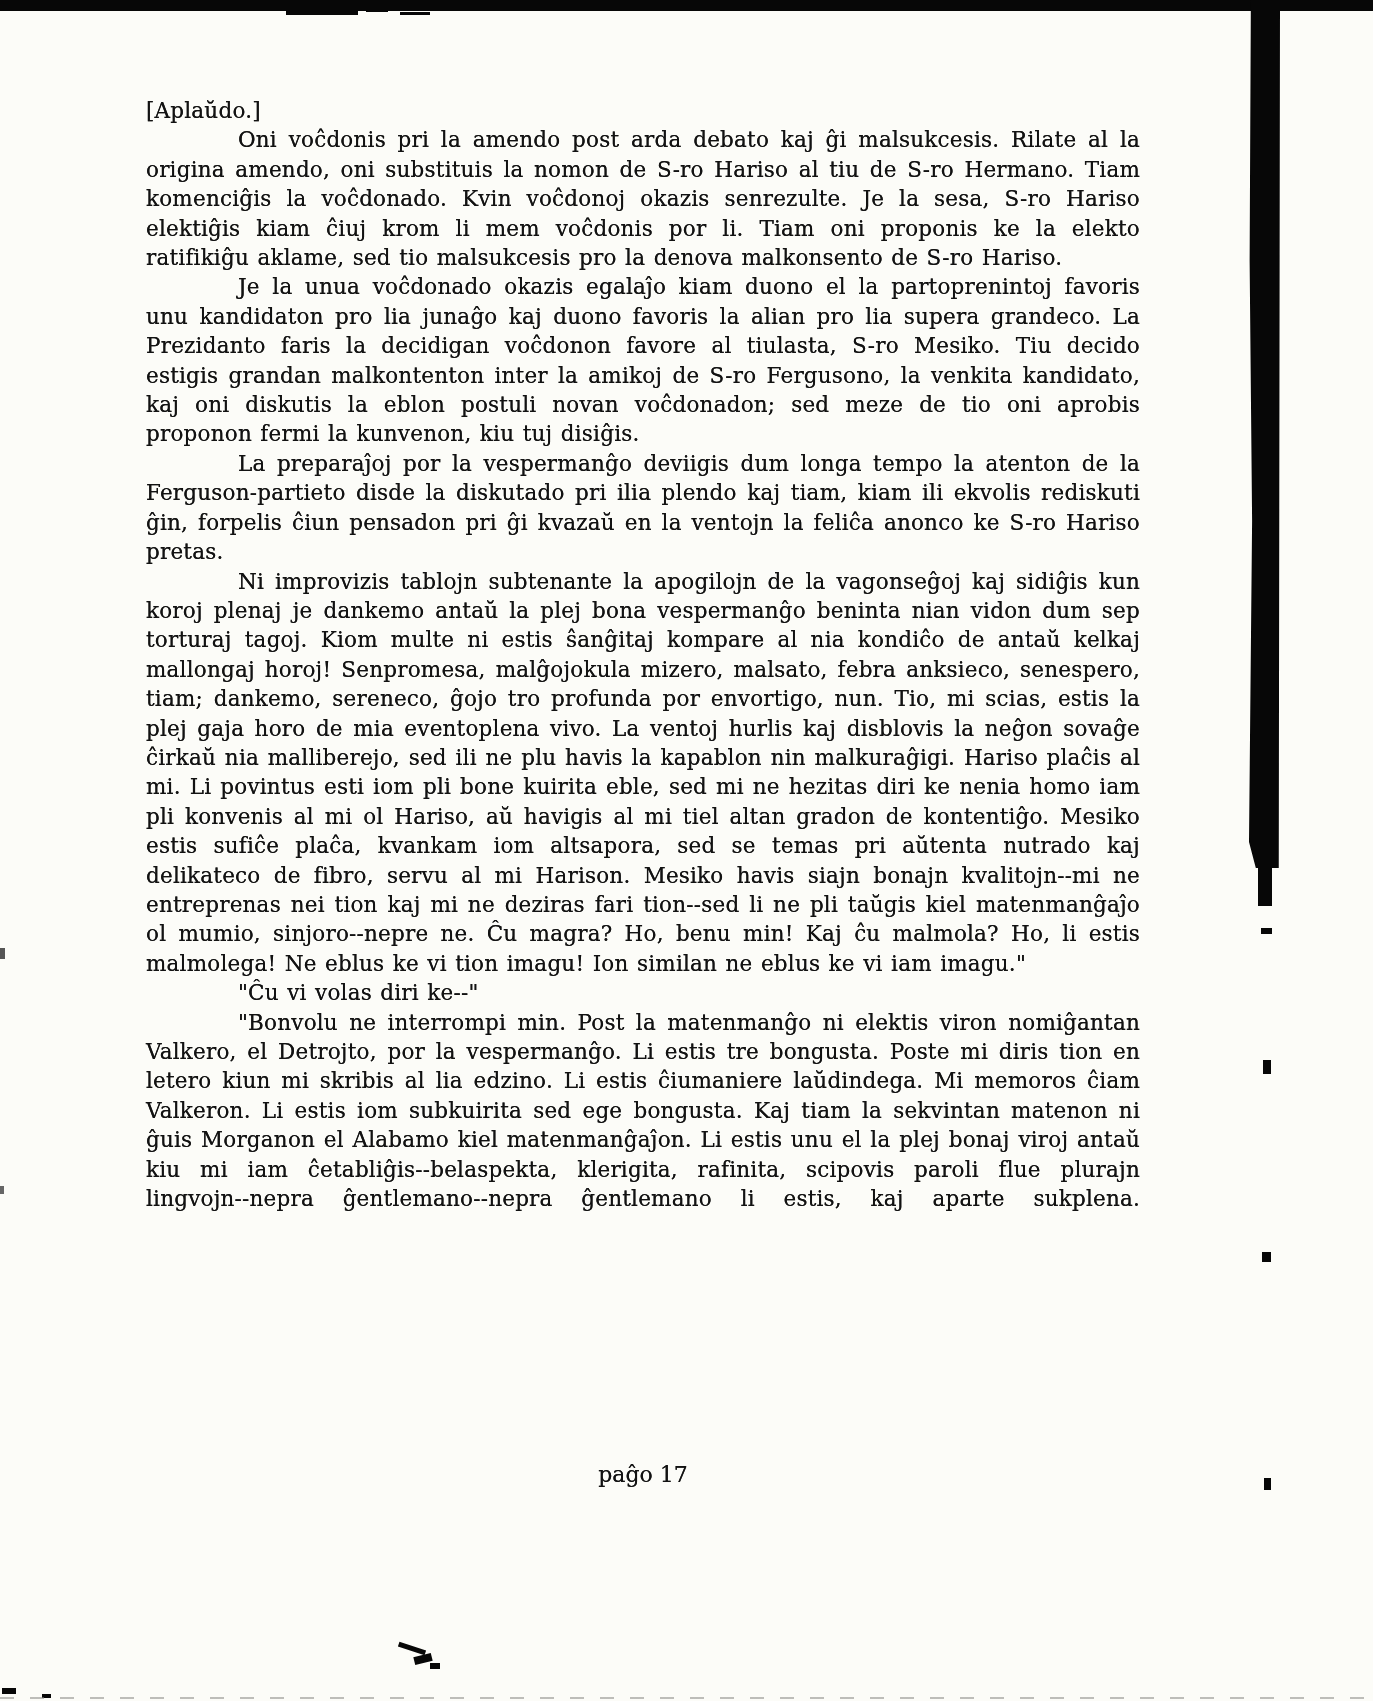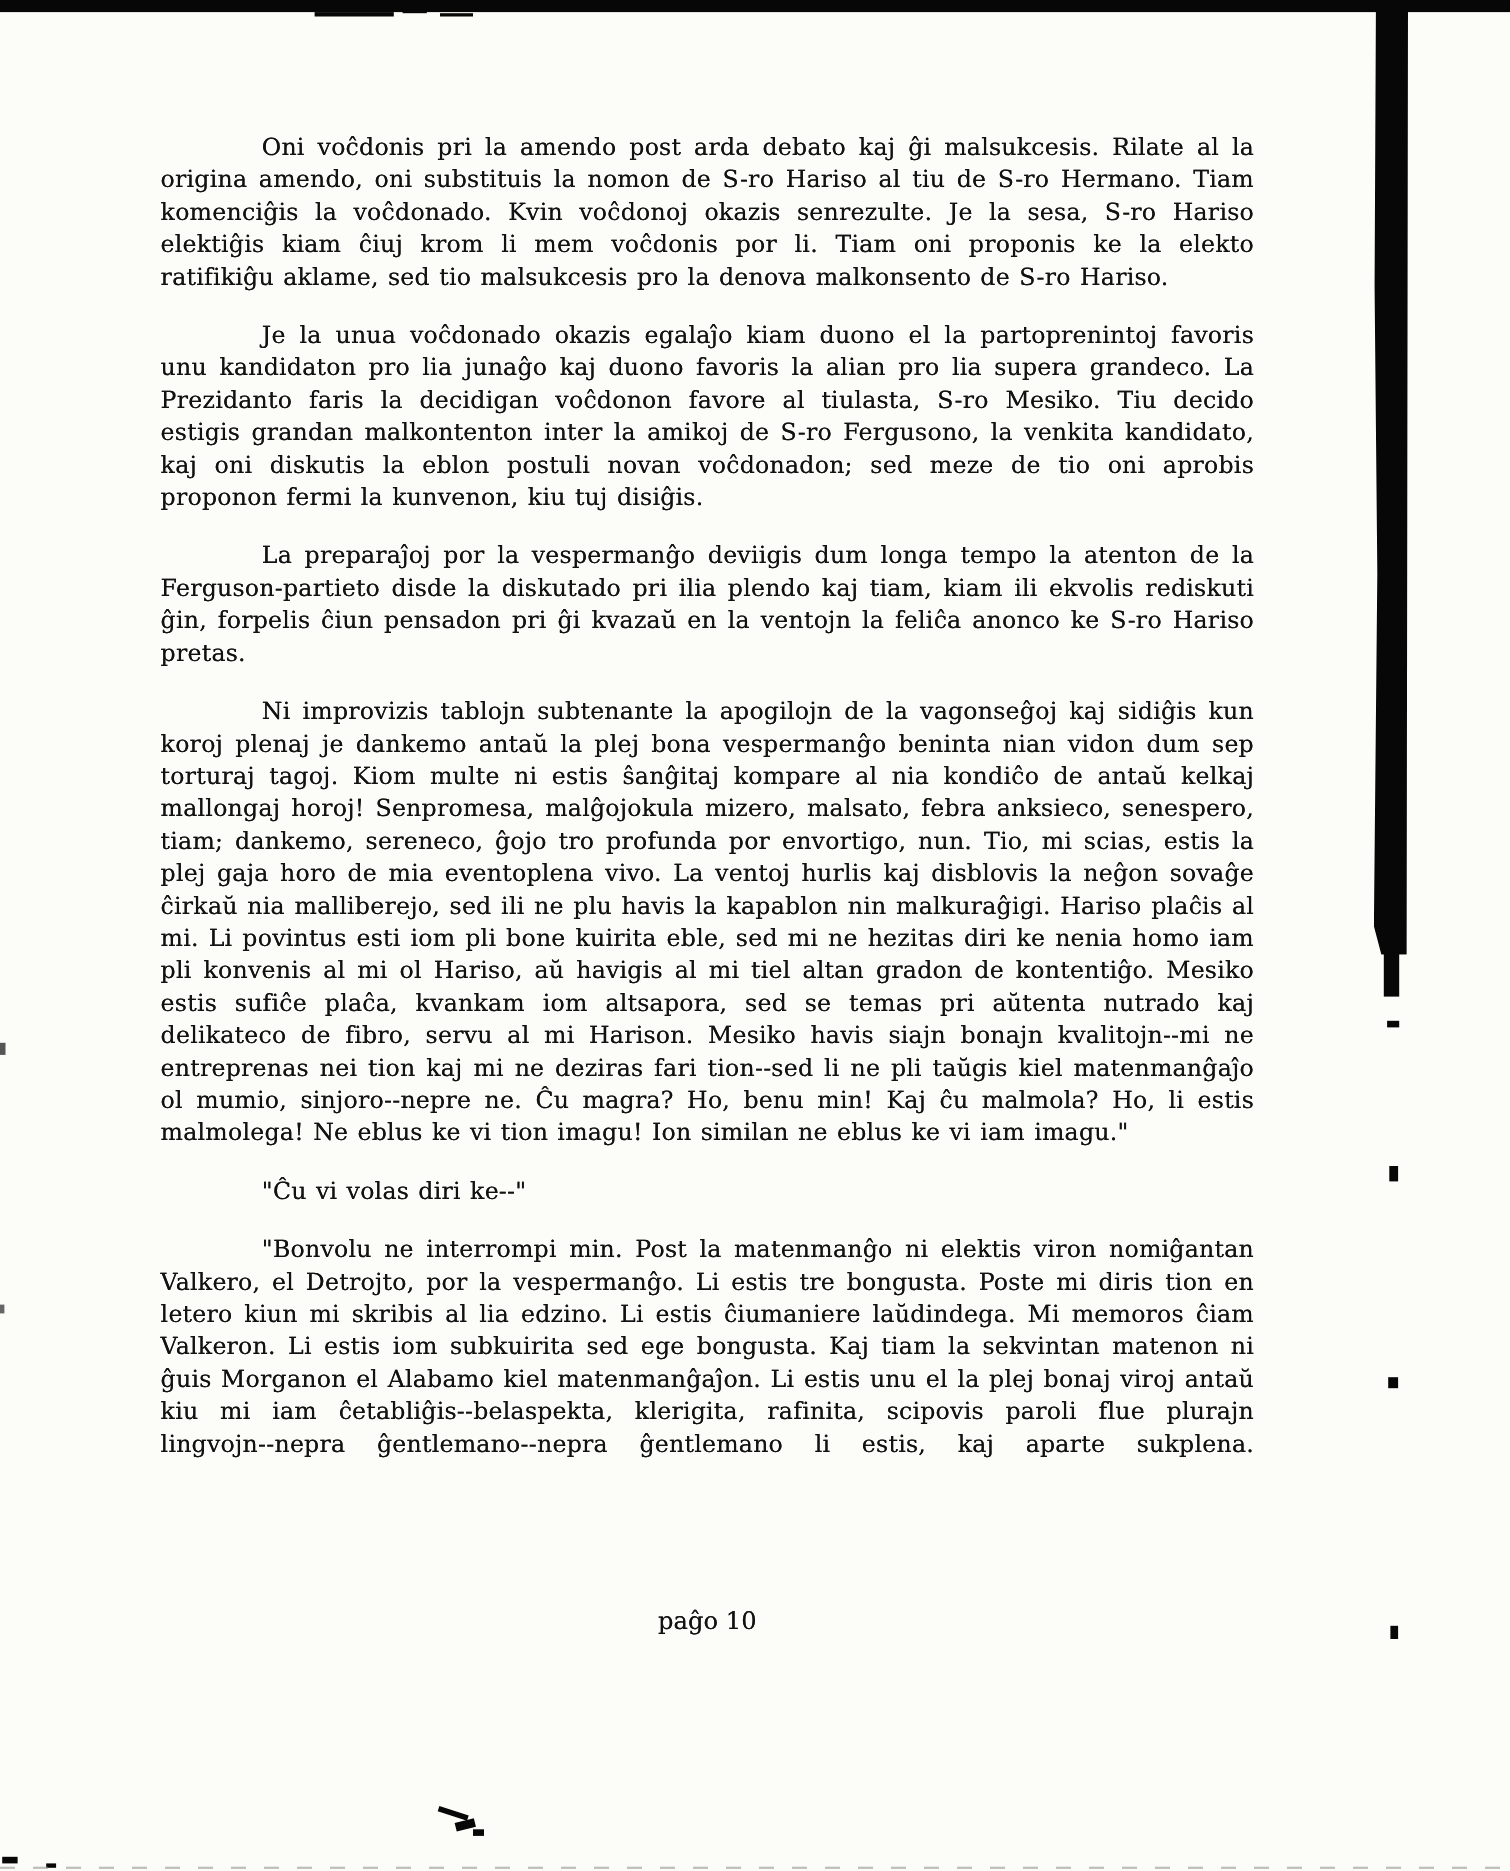--- a/index.html
+++ b/index.html
@@ -21,21 +21,21 @@
     top: 96px;
     width: 994px;
     font-size: 21.5px;
     line-height: 29.4px;
     text-align: justify;
     letter-spacing: 0.2px;
     word-spacing: 1.4px;
     text-shadow: 0 0 0.6px rgba(15,15,15,0.85);
   }
   .text-block p { margin: 0; }
-  p.indent { text-indent: 92px; margin-top: 24px; }
+  p.indent { text-indent: 92px; }
   p.jlast { text-align-last: justify; }
   .footer {
     position: absolute;
     left: 146px;
     top: 1462px;
     width: 994px;
     text-align: center;
     font-size: 22px;
     text-shadow: 0 0 0.6px rgba(15,15,15,0.85);
   }
@@ -83,23 +83,24 @@
   <div class="mark left-speck-1"></div>
   <div class="mark left-speck-2"></div>
   <div class="mark bottom-squig-1"></div>
   <div class="mark bottom-squig-2"></div>
   <div class="mark bottom-squig-3"></div>
   <div class="mark bottom-left-1"></div>
   <div class="mark bottom-left-2"></div>
   <div class="bottom-line"></div>
 
   <div class="text-block">
+    <p>[Aplaŭdo.]</p>
     <p class="indent">Oni voĉdonis pri la amendo post arda debato kaj ĝi malsukcesis. Rilate al la origina amendo, oni substituis la nomon de S-ro Hariso al tiu de S-ro Hermano. Tiam komenciĝis la voĉdonado. Kvin voĉdonoj okazis senrezulte. Je la sesa, S-ro Hariso elektiĝis kiam ĉiuj krom li mem voĉdonis por li.  Tiam oni proponis ke la elekto ratifikiĝu aklame,  sed tio malsukcesis pro la denova malkonsento de S-ro Hariso.</p>
     <p class="indent">Je la unua voĉdonado okazis egalaĵo kiam duono el la partoprenintoj favoris unu kandidaton pro lia junaĝo kaj duono favoris la alian pro lia supera grandeco. La Prezidanto faris la decidigan voĉdonon favore al tiulasta, S-ro Mesiko. Tiu decido estigis grandan malkontenton inter la amikoj de S-ro Fergusono, la venkita kandidato, kaj oni diskutis la eblon postuli novan voĉdonadon; sed meze de tio oni aprobis proponon fermi la kunvenon, kiu tuj disiĝis.</p>
     <p class="indent">La preparaĵoj por la vespermanĝo deviigis dum longa tempo la atenton de la Ferguson-partieto disde la diskutado pri ilia plendo kaj tiam, kiam ili ekvolis rediskuti ĝin, forpelis ĉiun pensadon pri ĝi kvazaŭ en la ventojn la feliĉa anonco ke S-ro Hariso pretas.</p>
     <p class="indent">Ni improvizis tablojn subtenante la apogilojn de la vagonseĝoj kaj sidiĝis kun koroj plenaj je dankemo antaŭ la plej bona vespermanĝo beninta nian vidon dum sep torturaj tagoj. Kiom multe ni estis ŝanĝitaj kompare al nia kondiĉo de antaŭ kelkaj mallongaj horoj! Senpromesa, malĝojokula mizero, malsato, febra anksieco, senespero, tiam; dankemo, sereneco, ĝojo tro profunda por envortigo, nun. Tio, mi scias, estis la plej gaja horo de mia eventoplena vivo. La ventoj hurlis kaj disblovis la neĝon sovaĝe ĉirkaŭ nia malliberejo, sed ili ne plu havis la kapablon nin malkuraĝigi. Hariso plaĉis al mi. Li povintus esti iom pli bone kuirita eble, sed mi ne hezitas diri ke nenia homo iam pli konvenis al mi ol Hariso, aŭ havigis al mi tiel altan gradon de kontentiĝo. Mesiko estis sufiĉe plaĉa, kvankam iom altsapora, sed se temas pri aŭtenta nutrado kaj delikateco de fibro, servu al mi Harison. Mesiko havis siajn bonajn kvalitojn--mi ne entreprenas nei tion kaj mi ne deziras fari tion--sed li ne pli taŭgis kiel matenmanĝaĵo ol mumio,  sinjoro--nepre ne. Ĉu magra? Ho, benu min! Kaj ĉu malmola? Ho, li estis malmolega! Ne eblus ke vi tion imagu! Ion similan ne eblus ke vi iam imagu."</p>
     <p class="indent">"Ĉu vi volas diri ke--"</p>
     <p class="indent jlast">"Bonvolu ne interrompi min. Post la matenmanĝo ni elektis viron nomiĝantan Valkero, el Detrojto, por la vespermanĝo. Li estis tre bongusta. Poste mi diris tion en letero kiun mi skribis al lia edzino. Li estis ĉiumaniere laŭdindega. Mi memoros ĉiam Valkeron. Li estis iom subkuirita sed ege bongusta. Kaj tiam la sekvintan matenon ni ĝuis Morganon el Alabamo kiel matenmanĝaĵon. Li estis unu el la plej bonaj viroj antaŭ kiu mi iam ĉetabliĝis--belaspekta, klerigita, rafinita, scipovis paroli flue plurajn lingvojn--nepra ĝentlemano--nepra ĝentlemano li estis, kaj aparte sukplena.</p>
   </div>
 
-  <div class="footer">paĝo 10</div>
+  <div class="footer">paĝo 17</div>
 
 </div>
 
 </body></html>

